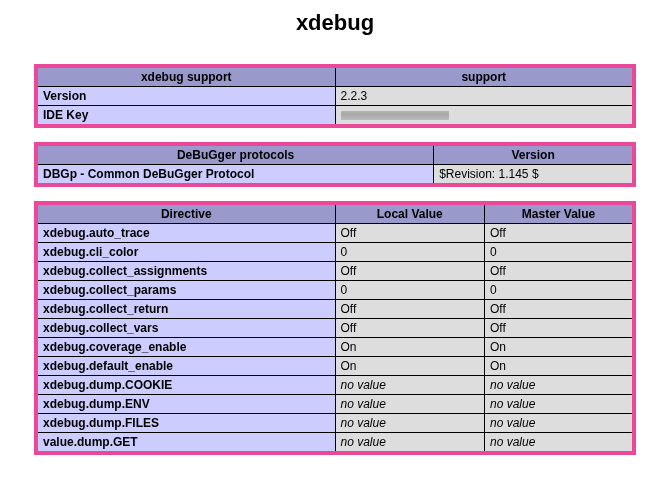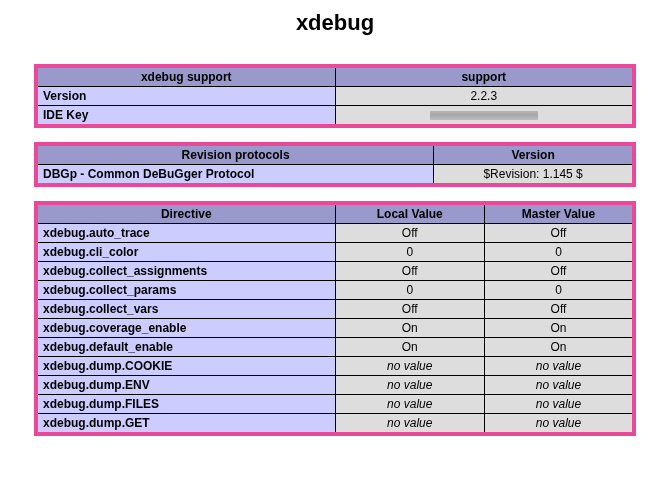--- a/index.html
+++ b/index.html
@@ -48,21 +48,21 @@
     font-weight: bold;
     text-align: center;
   }
   td.e {
     background: #ccccff;
     font-weight: bold;
     text-align: left;
   }
   td.v {
     background: #dddddd;
-    text-align: center;
+    text-align: left;
   }
   td.v.italic {
     font-style: italic;
   }
   .redact {
     display: inline-block;
     width: 108px;
     height: 9px;
     background: linear-gradient(180deg,#b5b5b5 0%,#a8a8a8 40%,#bcbcbc 100%);
     vertical-align: middle;
@@ -105,21 +105,21 @@
     </tbody>
   </table>
 
   <table class="info t2">
     <colgroup>
         <col class="c1">
         <col class="c2">
       </colgroup>
     <tbody>
       <tr>
-        <th class="hdr">Revision protocols</th>
+        <th class="hdr">DeBuGger protocols</th>
         <th class="hdr">Version</th>
       </tr>
       <tr>
         <td class="e">DBGp - Common DeBuGger Protocol</td>
         <td class="v">$Revision: 1.145 $</td>
       </tr>
     </tbody>
   </table>
 
   <table class="info t3">
@@ -148,20 +148,25 @@
         <td class="e">xdebug.collect_assignments</td>
         <td class="v">Off</td>
         <td class="v">Off</td>
       </tr>
       <tr>
         <td class="e">xdebug.collect_params</td>
         <td class="v">0</td>
         <td class="v">0</td>
       </tr>
       <tr>
+        <td class="e">xdebug.collect_return</td>
+        <td class="v">Off</td>
+        <td class="v">Off</td>
+      </tr>
+      <tr>
         <td class="e">xdebug.collect_vars</td>
         <td class="v">Off</td>
         <td class="v">Off</td>
       </tr>
       <tr>
         <td class="e">xdebug.coverage_enable</td>
         <td class="v">On</td>
         <td class="v">On</td>
       </tr>
       <tr>
@@ -178,20 +183,20 @@
         <td class="e">xdebug.dump.ENV</td>
         <td class="v italic">no value</td>
         <td class="v italic">no value</td>
       </tr>
       <tr>
         <td class="e">xdebug.dump.FILES</td>
         <td class="v italic">no value</td>
         <td class="v italic">no value</td>
       </tr>
       <tr>
-        <td class="e">xdebug.dump.GET</td>
+        <td class="e">value.dump.GET</td>
         <td class="v italic">no value</td>
         <td class="v italic">no value</td>
       </tr>
     </tbody>
   </table>
 
 </div>
 
 </body></html>

